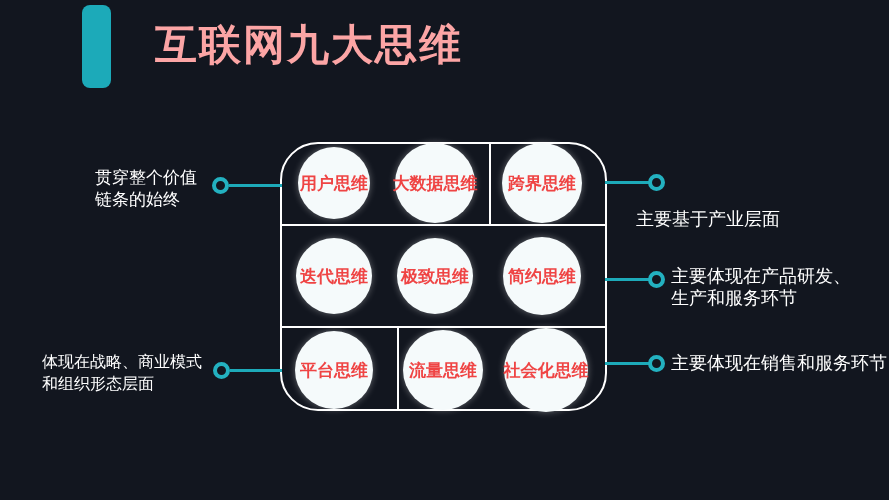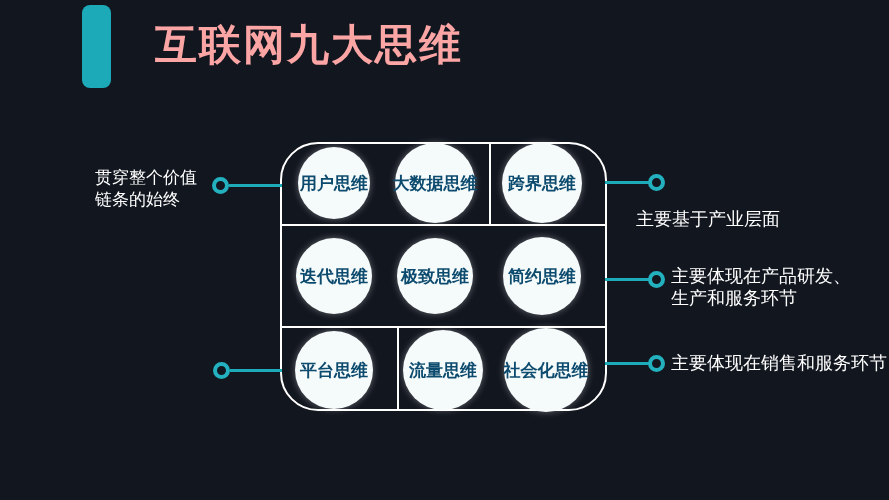--- a/index.html
+++ b/index.html
@@ -33,21 +33,21 @@
   .hd1{left:0;right:0;top:80px;height:2px;}
   .hd2{left:0;right:0;top:182px;height:2px;}
   .vd1{left:207px;top:0;width:2px;height:80px;}
   .vd2{left:115px;top:182px;width:2px;bottom:0;}
 
   
   .circle{
     position:absolute;border-radius:50%;
     background:#f5fafb;
     display:flex;align-items:center;justify-content:center;
-    color:#0c4a6e;font-weight:bold;font-size:17px;white-space:nowrap;
+    color:#ef4444;font-weight:bold;font-size:17px;white-space:nowrap;
     box-shadow:0 0 7px rgba(255,255,255,0.35);
   }
   .c1{left:16px;top:3px;width:72px;height:72px;}
   .c2{left:113px;top:-1px;width:80px;height:80px;}
   .c3{left:220px;top:-1px;width:80px;height:80px;}
   .c4{left:14px;top:94px;width:76px;height:76px;}
   .c5{left:115px;top:94px;width:76px;height:76px;}
   .c6{left:221px;top:93px;width:78px;height:78px;text-align:right;}
   .c7{left:13px;top:187px;width:78px;height:78px;}
   .c8{left:121px;top:186px;width:80px;height:80px;}
@@ -105,20 +105,24 @@
 
   <div class="conn-line ln-l1"></div>
   <div class="conn-dot dt-l1"></div>
   <div class="ann t-l1">
     <span>贯穿整个价值</span><br>
     <span>链条的始终</span>
   </div>
 
   <div class="conn-line ln-l2"></div>
   <div class="conn-dot dt-l2"></div>
+  <div class="ann t-l2">
+    <span>体现在战略、商业模式</span><br>
+    <span>和组织形态层面</span>
+  </div>
 
   <div class="conn-line ln-r1"></div>
   <div class="conn-dot dt-r1"></div>
   <div class="ann t-r1">
     <span>主要基于产业层面</span>
   </div>
 
   <div class="conn-line ln-r2"></div>
   <div class="conn-dot dt-r2"></div>
   <div class="ann t-r2">

